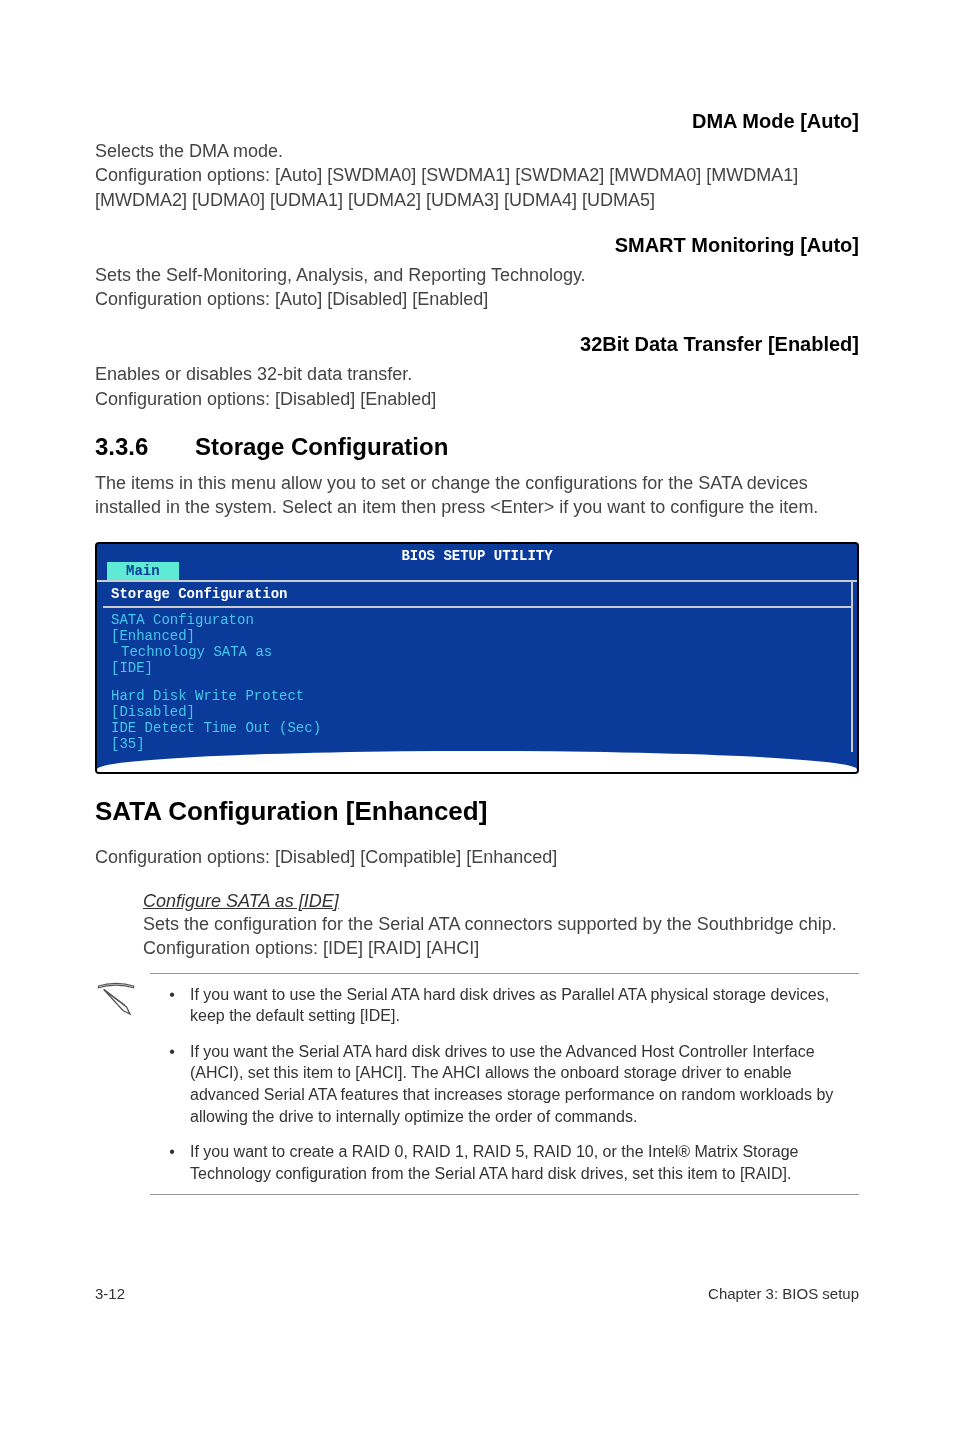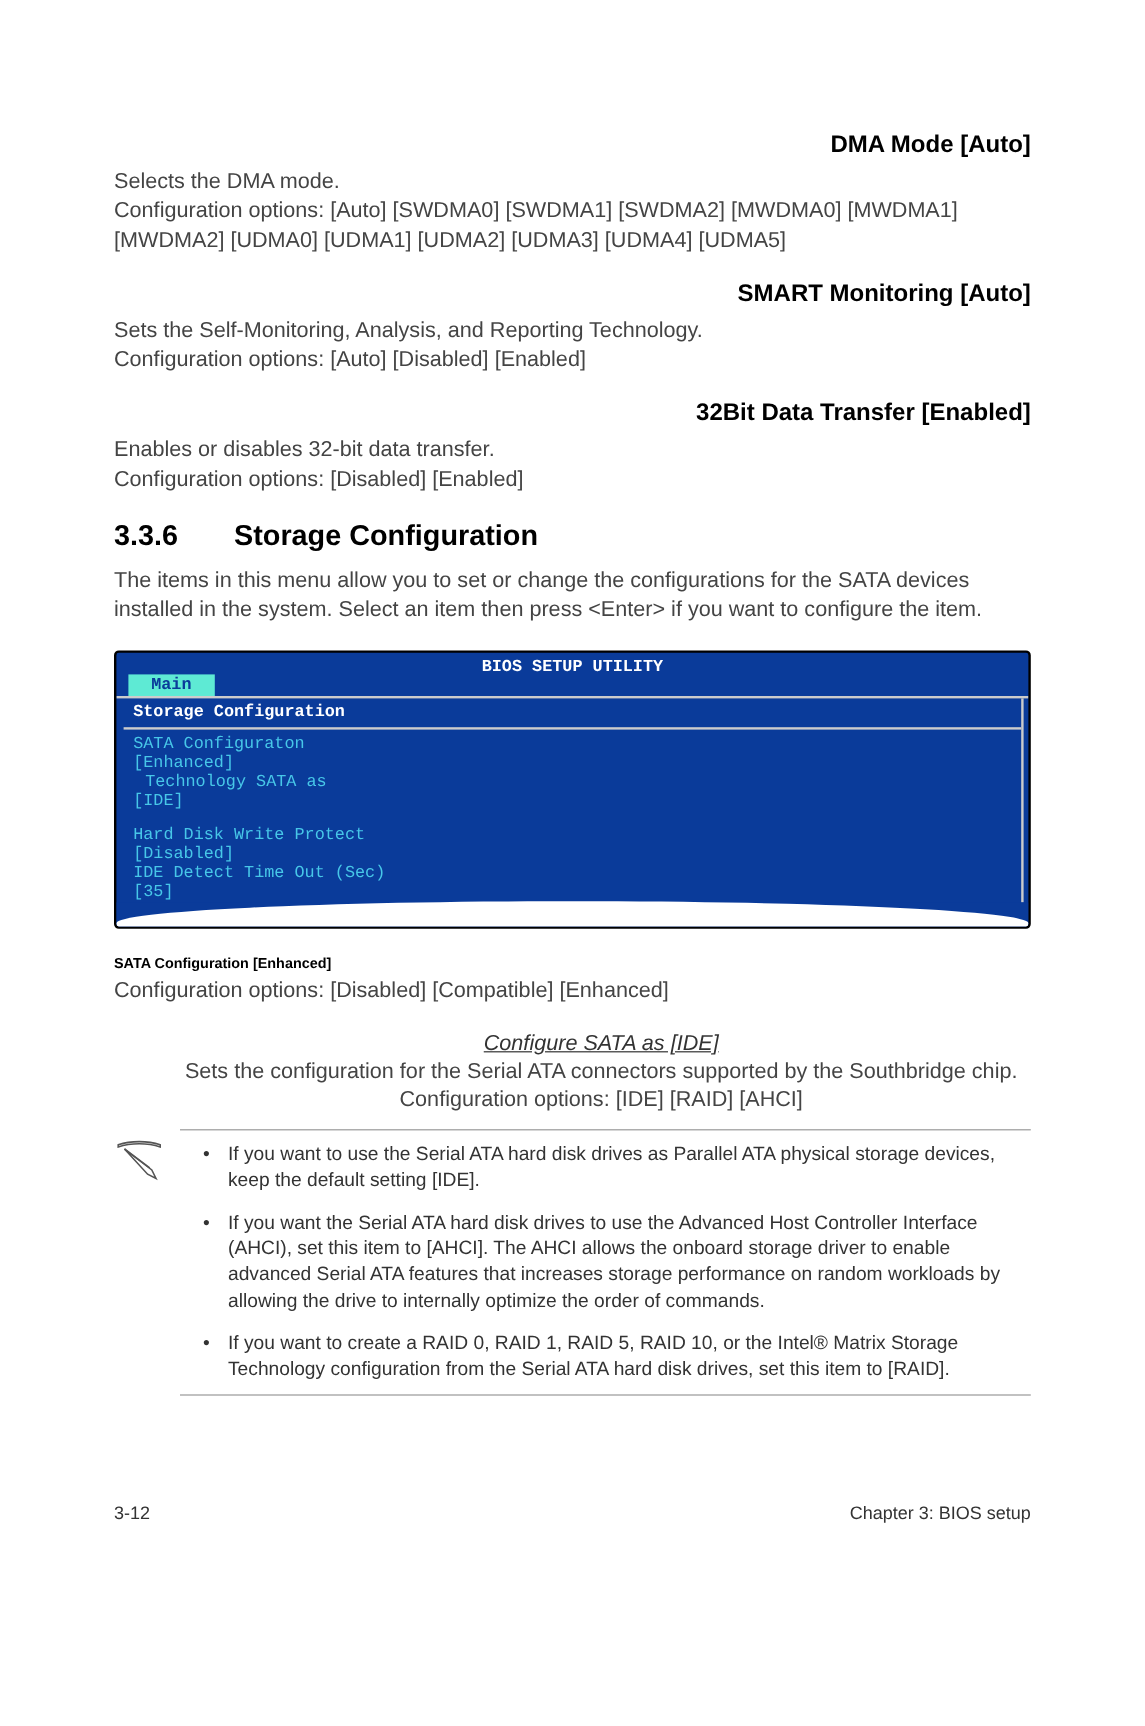--- a/index.html
+++ b/index.html
@@ -120,28 +120,27 @@
   }
   .bios-swoosh::after {
     content: "";
     position: absolute;
     left: 0; right: 0; bottom: -1px;
     height: 22px;
     background: #fff;
     border-radius: 60% 60% 0 0 / 100% 100% 0 0;
   }
   h3.sata {
-    font-size: 12px;
-    font-weight: bold;
-    margin-bottom: 3px;
+    font-size: 26px;
+    font-weight: bold;
+    margin-bottom: 18px;
   }
   .indent-block {
     margin-left: 48px;
     margin-top: 6px;
-    text-align: center;
   }
   .underline-italic {
     font-style: italic;
     text-decoration: underline;
     font-size: 18px;
     color: #333;
   }
   .note-wrap {
     display: flex;
     margin-top: 12px;

